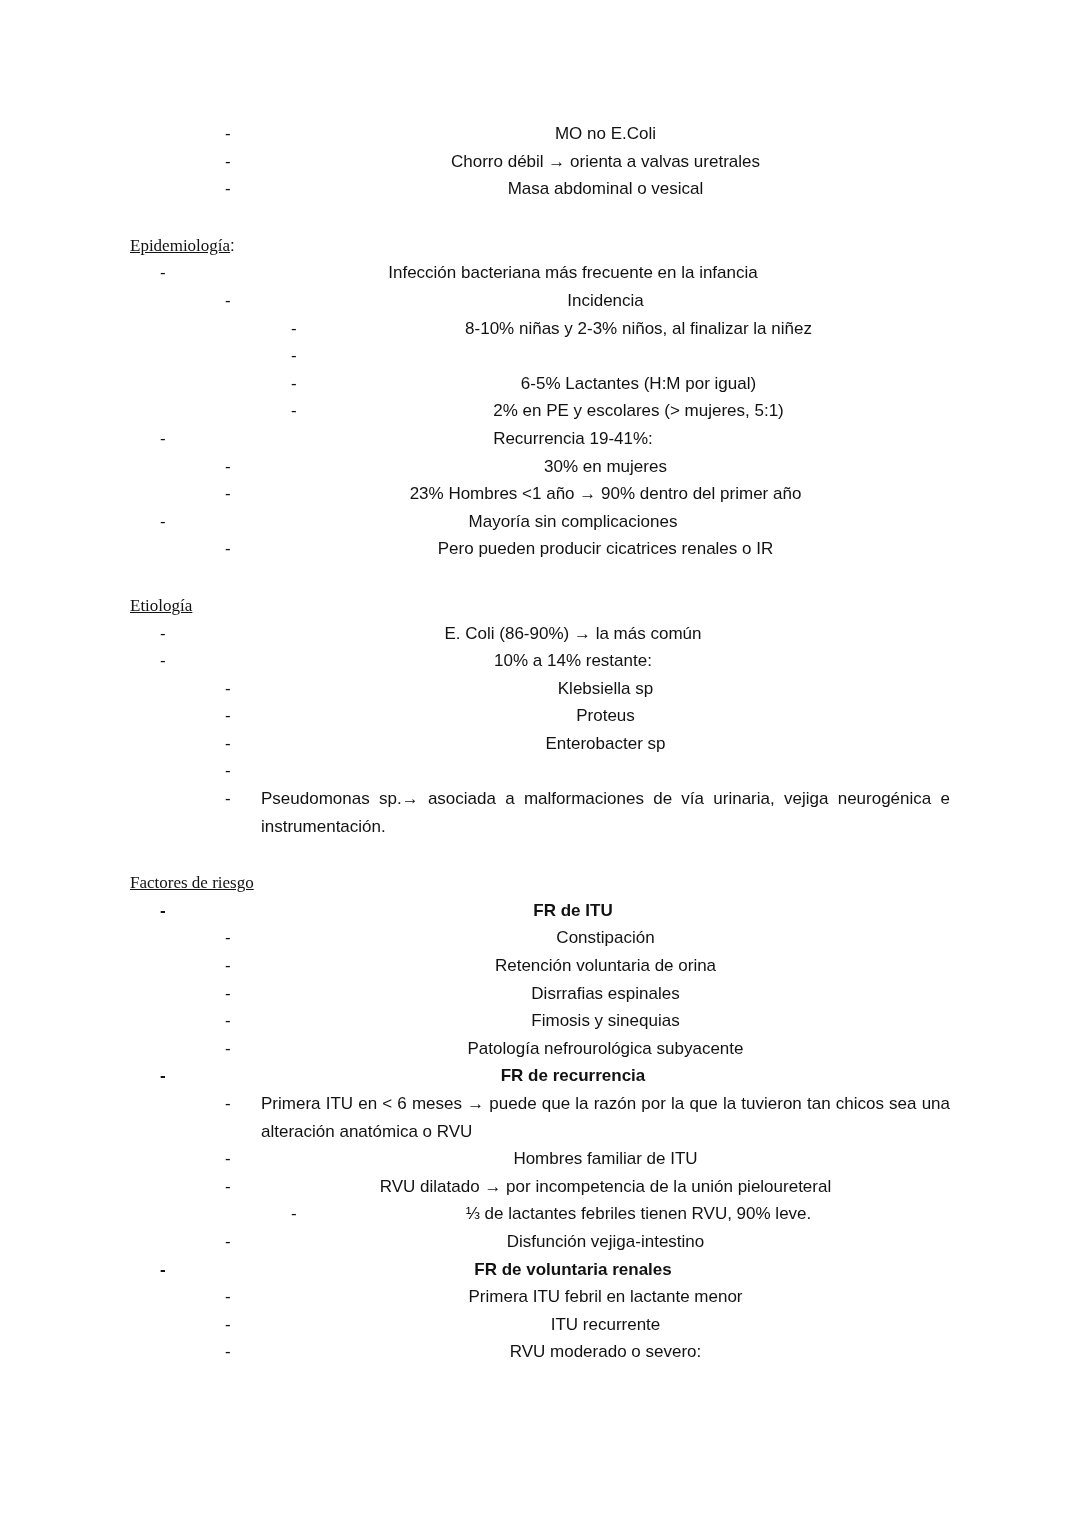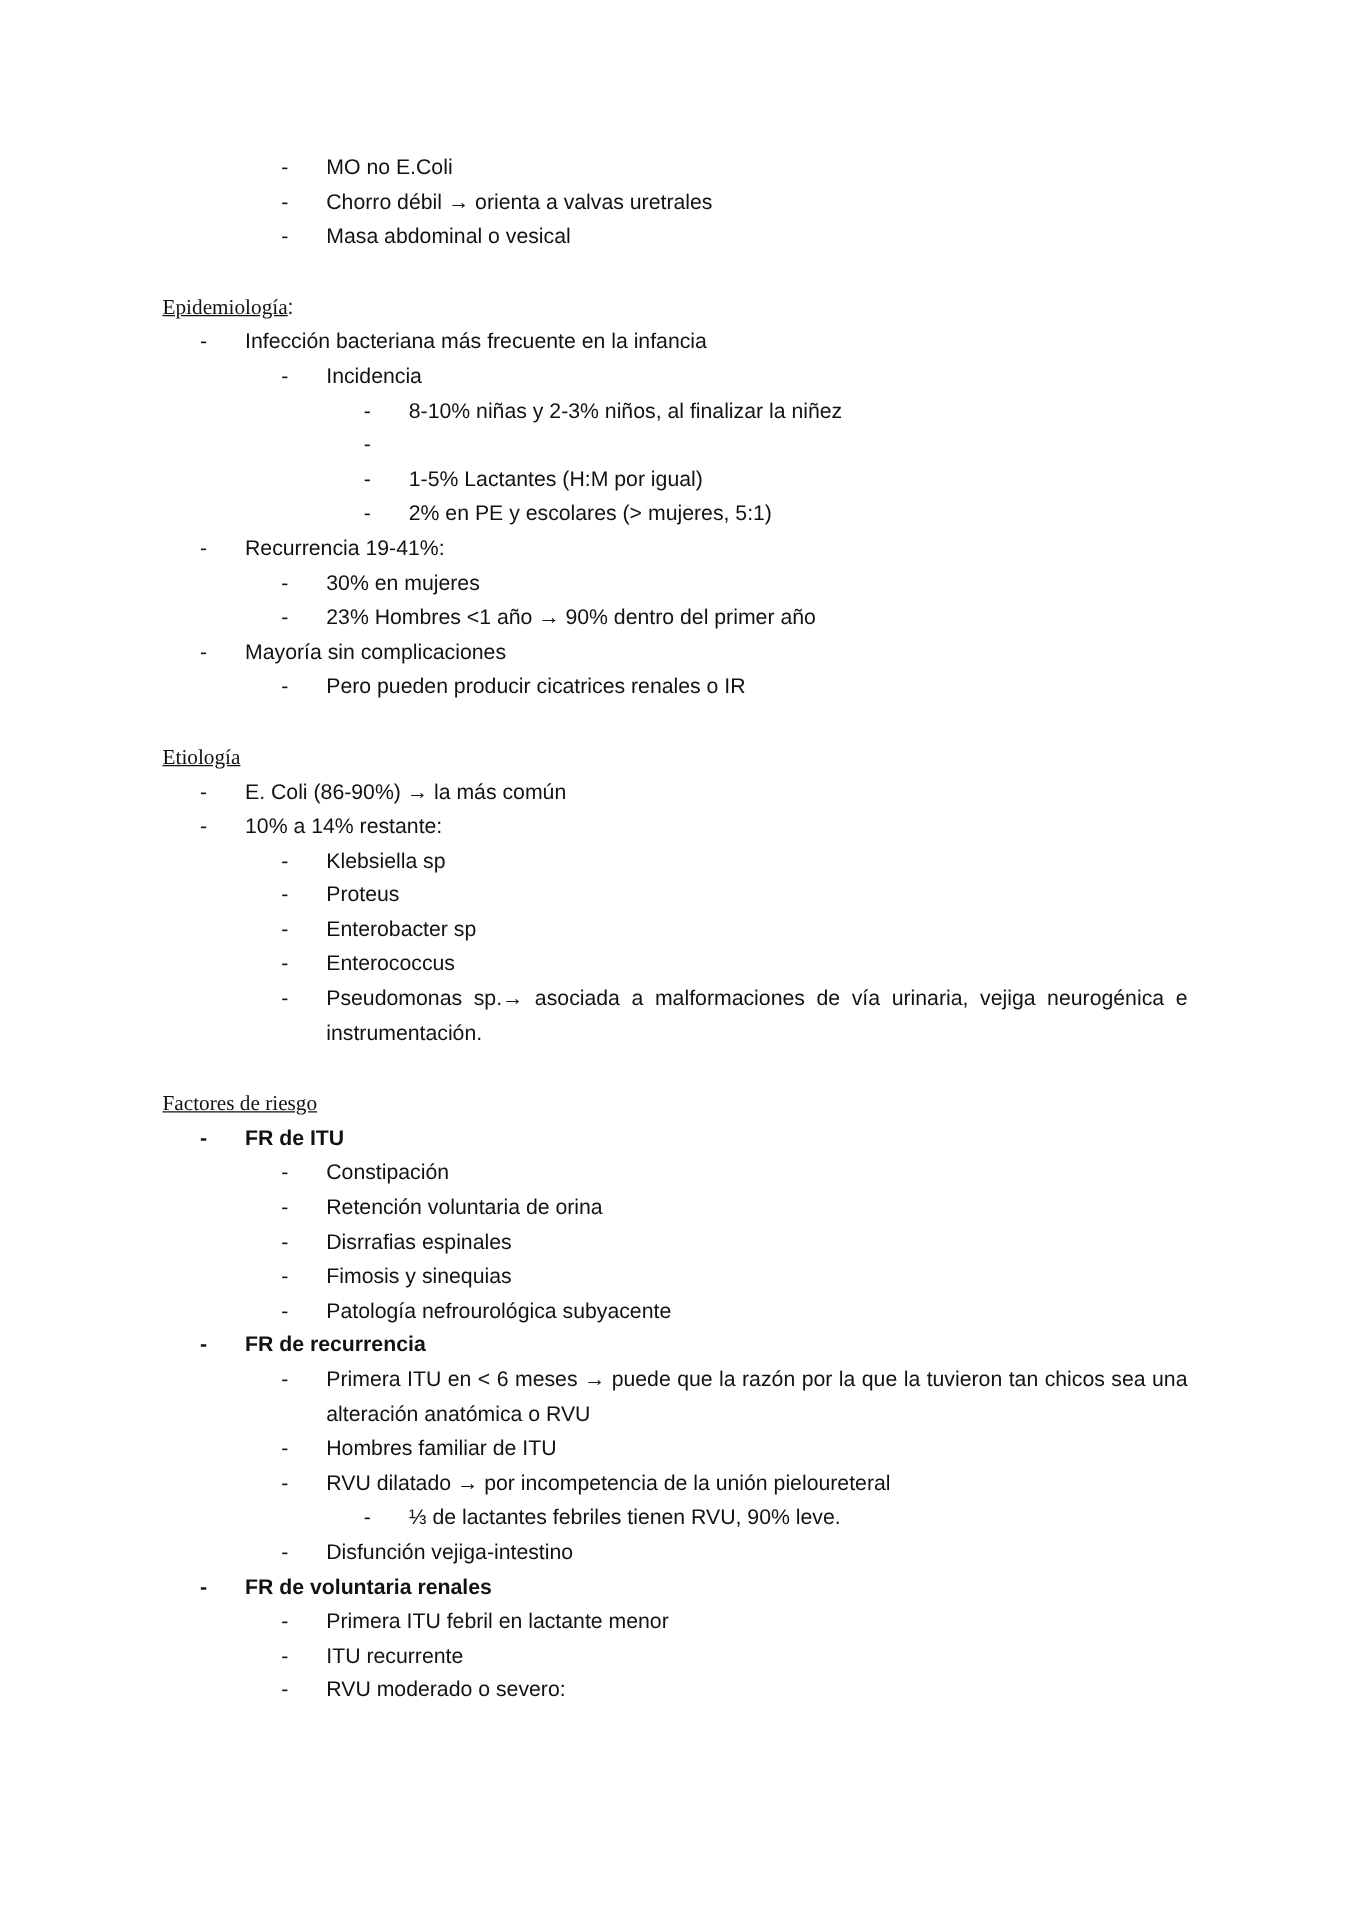--- a/index.html
+++ b/index.html
@@ -21,21 +21,21 @@
   }
   .heading {
     margin-top: 29px;
   }
   .heading-text { text-decoration: underline; font-family: Liberation Serif, serif; }
   .li { display: flex; }
   .li.level-1 { padding-left: 30px; }
   .li.level-2 { padding-left: 95px; }
   .li.level-3 { padding-left: 161px; }
   .dash { flex: 0 0 36px; }
-  .txt { flex: 1 1 auto; }
+  .txt { flex: 1 1 auto; text-align: center; }
   .li.justify .txt { text-align: justify; }
   .li.bold { font-weight: bold; }
 </style>
 </head>
 <body>
 
 <div class="page">
   <div>
       <div class="li level-2">
         <span class="dash">-</span>
@@ -60,21 +60,21 @@
       </div>
       <div class="li level-3">
         <span class="dash">-</span>
         <span class="txt">8-10% niñas y 2-3% niños, al finalizar la niñez</span>
       </div>
       <div class="li level-3">
         <span class="dash">-</span>
       </div>
       <div class="li level-3">
         <span class="dash">-</span>
-        <span class="txt">1-5% Lactantes (H:M por igual)</span>
+        <span class="txt">6-5% Lactantes (H:M por igual)</span>
       </div>
       <div class="li level-3">
         <span class="dash">-</span>
         <span class="txt">2% en PE y escolares (&gt; mujeres, 5:1)</span>
       </div>
       <div class="li level-1">
         <span class="dash">-</span>
         <span class="txt">Recurrencia 19-41%:</span>
       </div>
       <div class="li level-2">
@@ -109,21 +109,20 @@
       <div class="li level-2">
         <span class="dash">-</span>
         <span class="txt">Proteus</span>
       </div>
       <div class="li level-2">
         <span class="dash">-</span>
         <span class="txt">Enterobacter sp</span>
       </div>
       <div class="li level-2">
         <span class="dash">-</span>
-        <span class="txt">Enterococcus</span>
       </div>
       <div class="li level-2 justify">
         <span class="dash">-</span>
         <span class="txt">Pseudomonas sp.→ asociada a malformaciones de vía urinaria, vejiga neurogénica e instrumentación.</span>
       </div>
       <div class="heading"><span class="heading-text">Factores de riesgo</span><span class="heading-suffix"></span></div>
       <div class="li level-1 bold">
         <span class="dash">-</span>
         <span class="txt">FR de ITU</span>
       </div>

